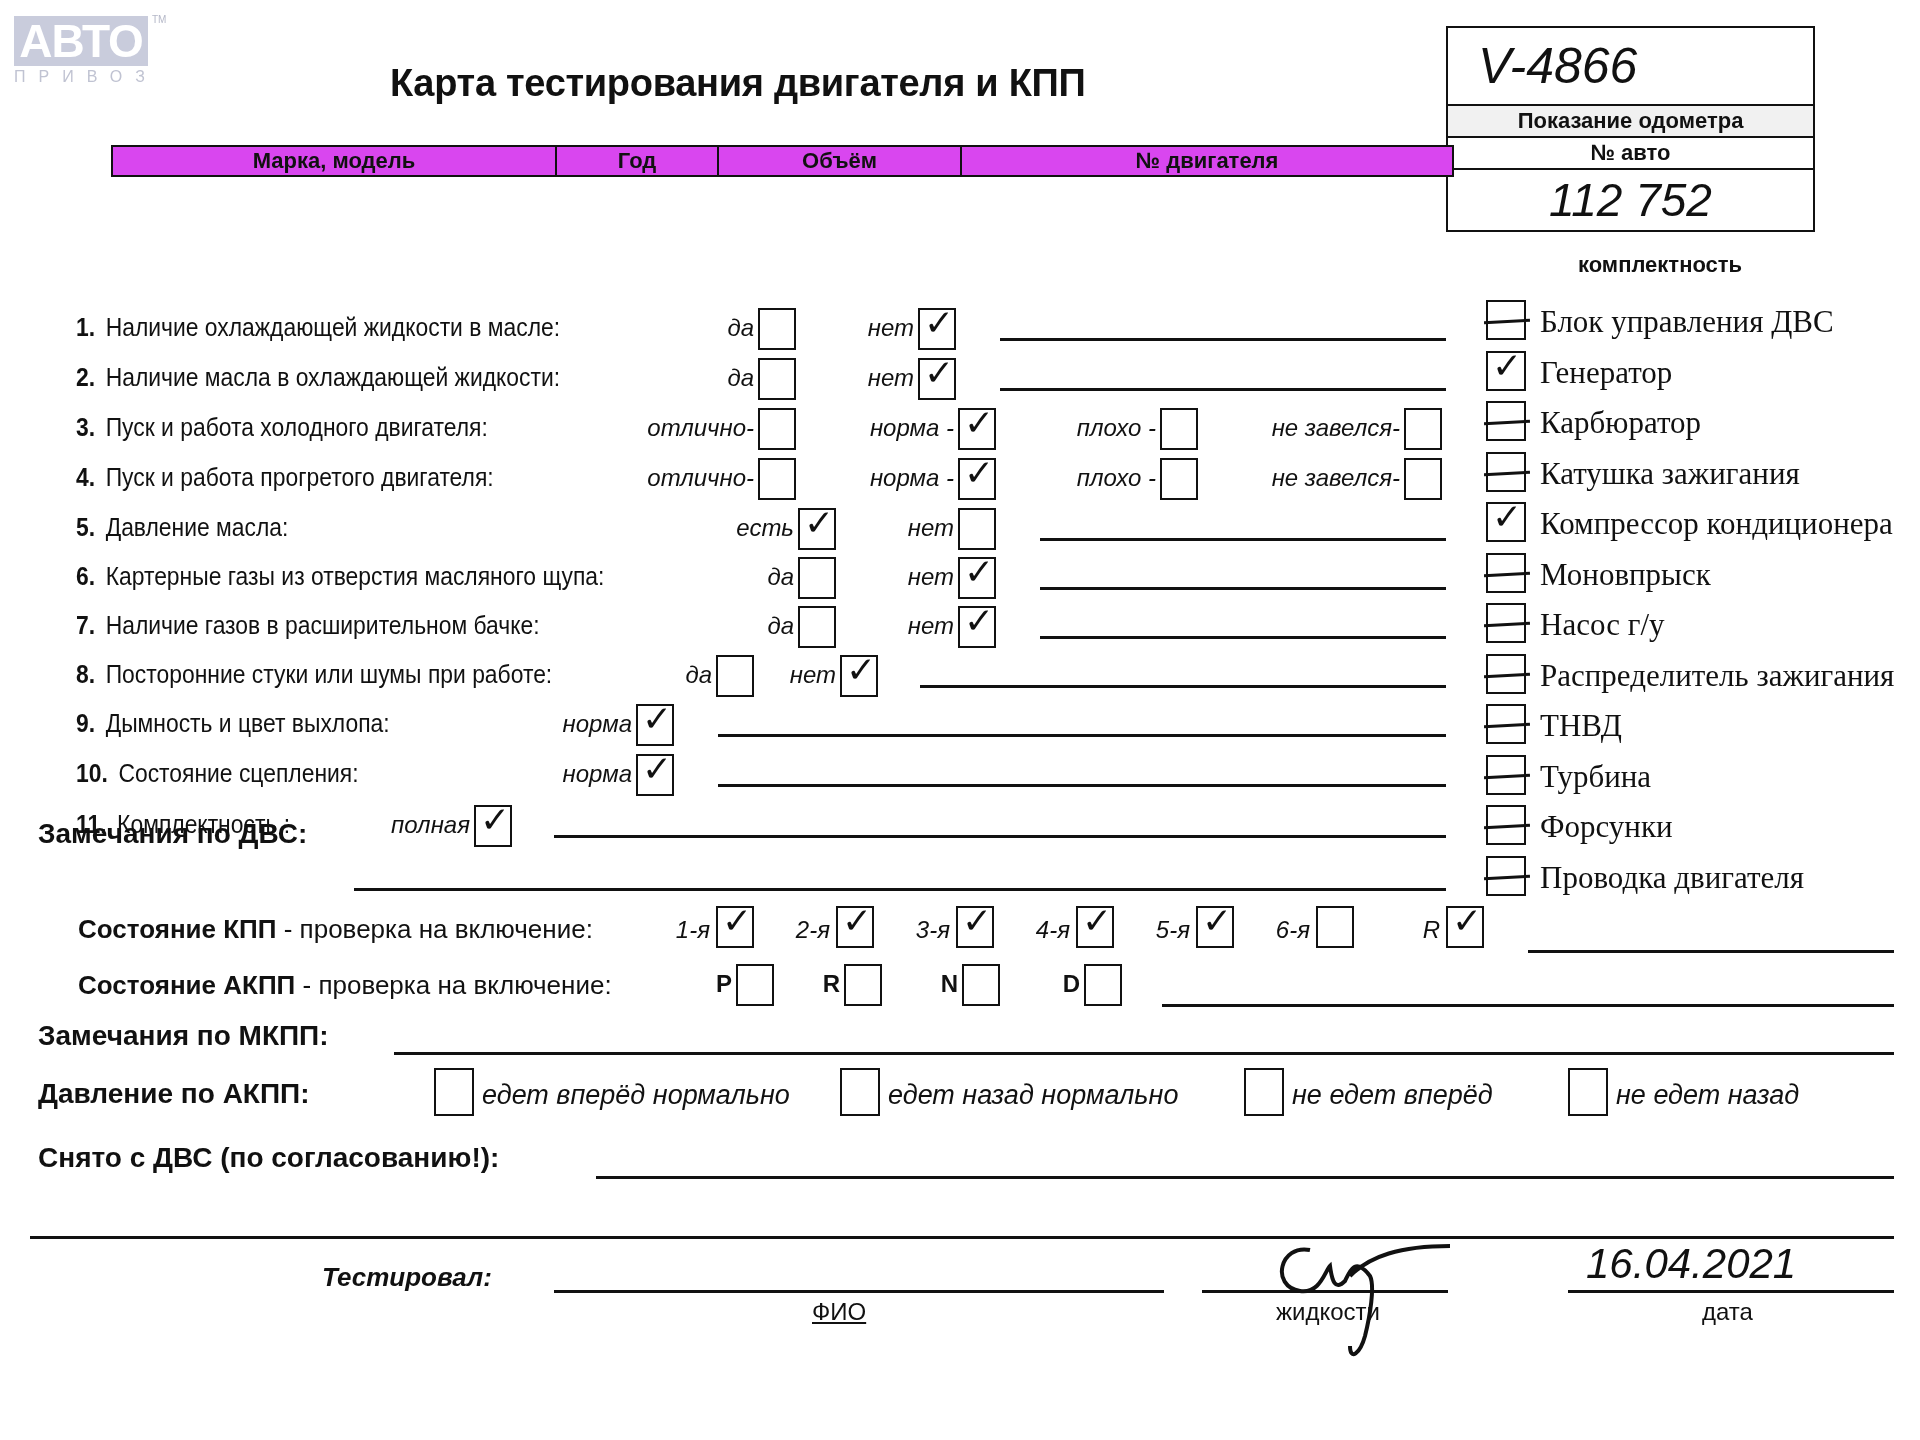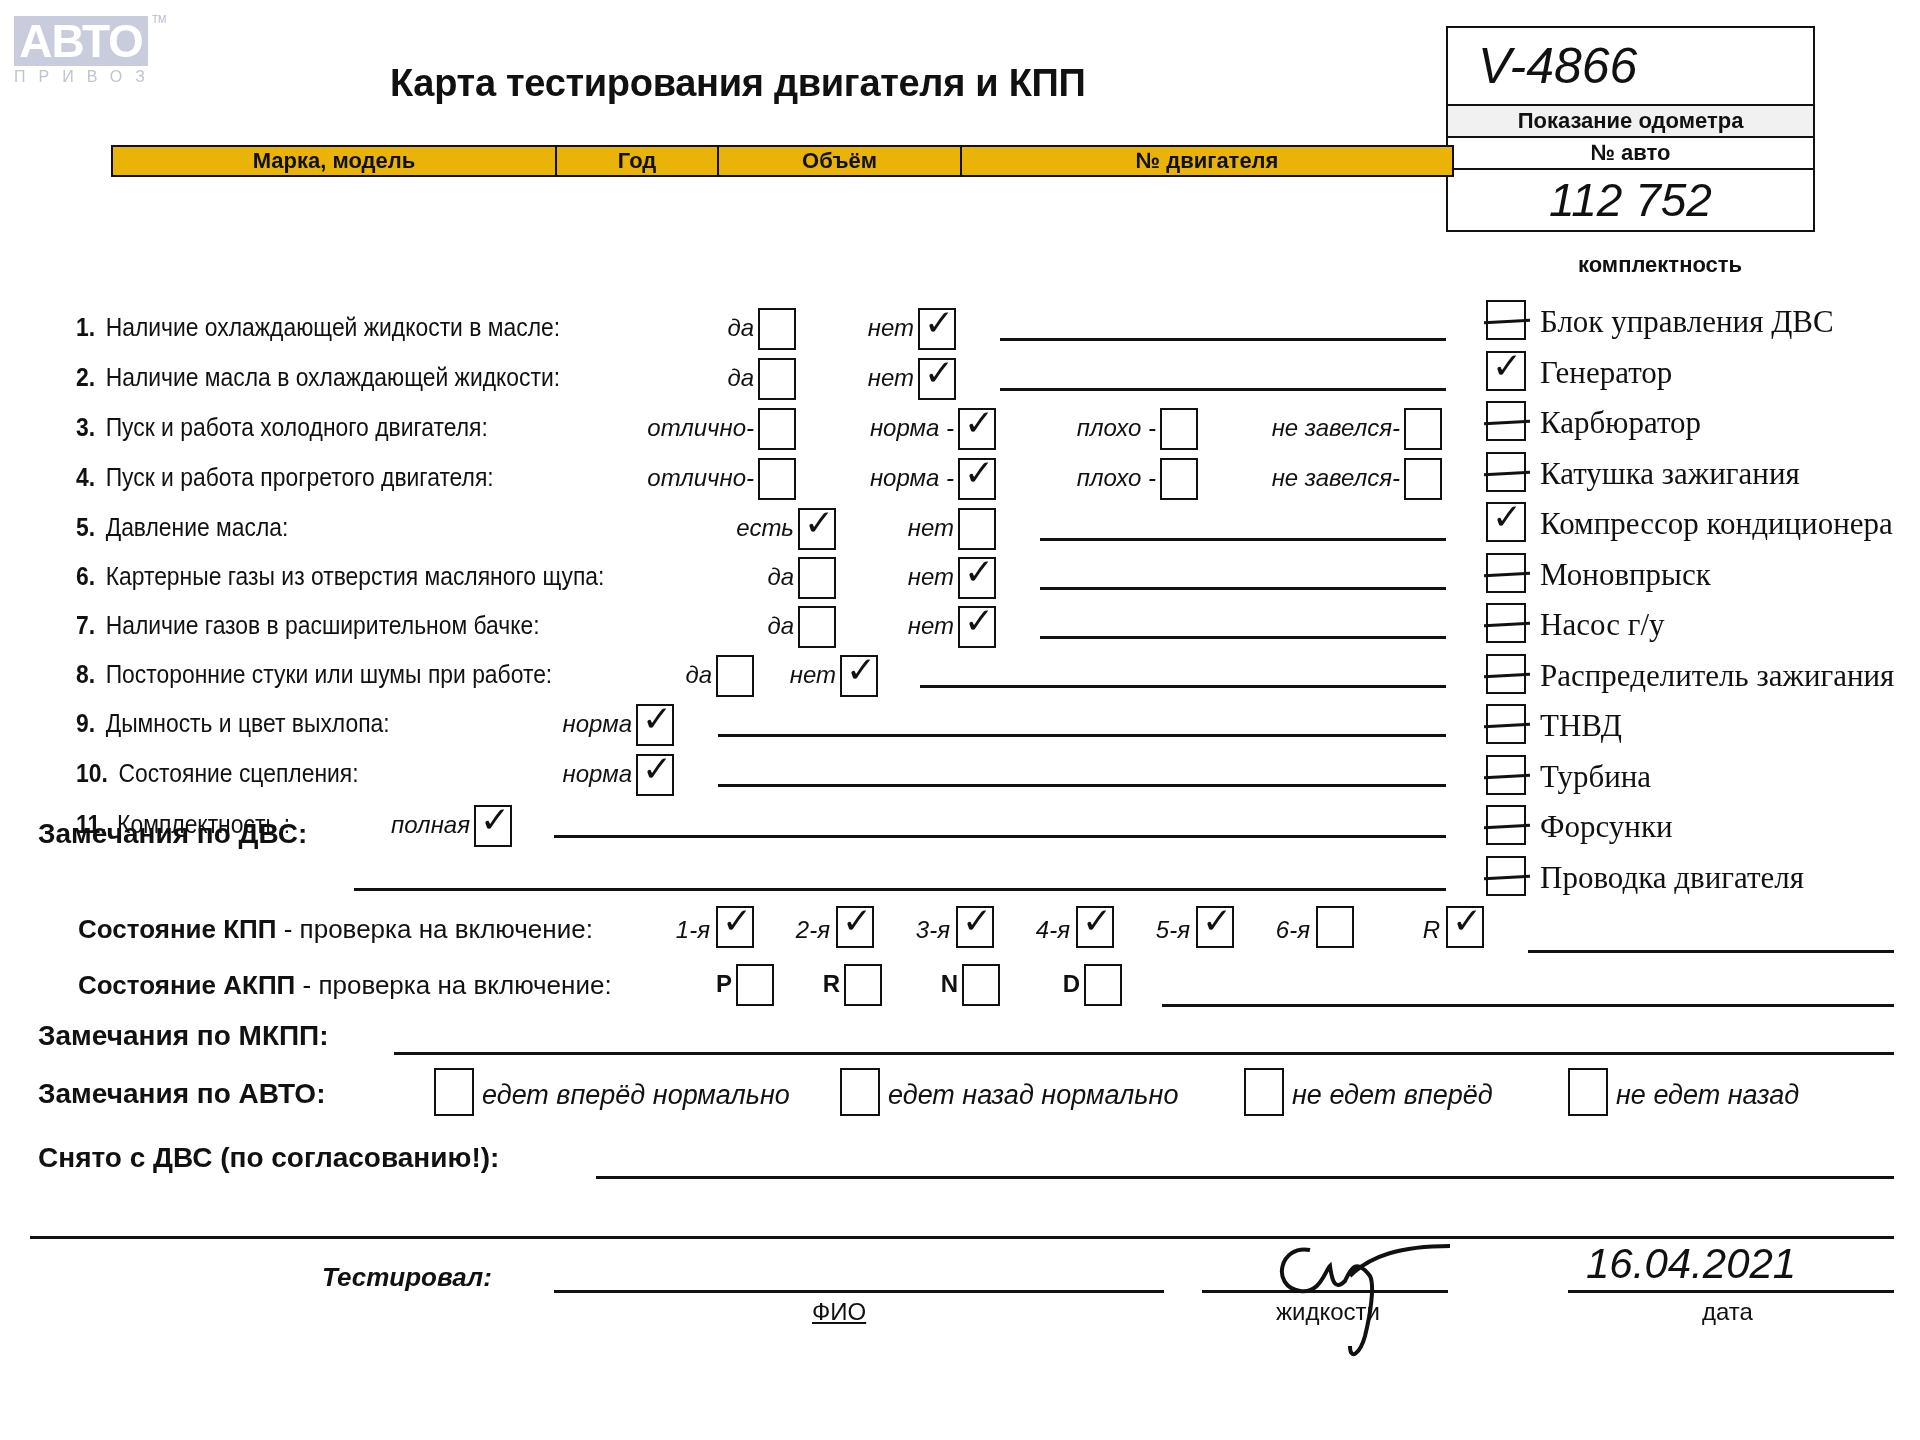--- a/index.html
+++ b/index.html
@@ -5,21 +5,21 @@
   html,body{margin:0;padding:0;background:#fff;}
   body{width:1920px;height:1440px;position:relative;overflow:hidden;font-family:"Liberation Sans",sans-serif;color:#111;}
   .abs{position:absolute;}
   .logo{left:14px;top:16px;}
   .logo-main{width:134px;height:50px;background:#c9ccdc;color:#fff;font:bold 46px/50px "Liberation Sans",sans-serif;text-align:center;letter-spacing:-1px;}
   .logo-tm{left:152px;top:14px;font-size:10px;color:#b5b8c8;}
   .logo-sub{left:14px;top:68px;font-size:16px;color:#c0c3d2;letter-spacing:13px;}
   .title{left:390px;top:62px;font:bold 38px "Liberation Sans",sans-serif;letter-spacing:-0.3px;}
   table.hdr{position:absolute;left:111px;top:145px;border-collapse:collapse;}
   table.hdr td{border:2.5px solid #111;padding:0;text-align:center;}
-  .hcell{font:bold 22px "Liberation Sans",sans-serif;height:28px;background:#eab308;}
+  .hcell{font:bold 22px "Liberation Sans",sans-serif;height:28px;background:#d946ef;}
   .vcell{height:60px;font:italic 48px "DejaVu Serif",serif;}
   .numbox{left:1446px;top:26px;width:365px;border:2.5px solid #111;}
   .numbox .row{border-bottom:2.5px solid #111;text-align:center;}
   .numbox .row:last-child{border-bottom:none;}
   .hand{font-family:Liberation Sans, sans-serif;font-style:italic;}
   .komp-title{left:1578px;top:252px;font:bold 22px "Liberation Sans",sans-serif;}
   .q{position:absolute;left:76px;font-size:26px;transform:scaleX(0.88);transform-origin:left;white-space:nowrap;}
   .q b{margin-right:12px;}
   .opt{position:absolute;font:italic 24px "Liberation Sans",sans-serif;white-space:nowrap;}
   .cb{position:absolute;width:38px;height:42px;border:2.5px solid #111;box-sizing:border-box;background:#fff;}
@@ -75,21 +75,21 @@
 <div id="kpp"></div>
 <div class="line" style="left:1528px;top:950px;width:366px;"></div>
 
 <div class="sub" style="left:78px;top:970px;"><b>Состояние АКПП</b><span> - проверка на включение:</span></div>
 <div id="akpp"></div>
 <div class="line" style="left:1162px;top:1004px;width:732px;"></div>
 
 <div class="sec" style="left:38px;top:1020px;">Замечания по МКПП:</div>
 <div class="line" style="left:394px;top:1052px;width:1500px;"></div>
 
-<div class="sec" style="left:38px;top:1078px;">Замечания по АВТО:</div>
+<div class="sec" style="left:38px;top:1078px;">Давление по АКПП:</div>
 <div id="akpp-remarks"></div>
 
 <div class="sec" style="left:38px;top:1142px;">Снято с ДВС (по согласованию!):</div>
 <div class="line" style="left:596px;top:1176px;width:1298px;"></div>
 
 <div class="line" style="left:30px;top:1236px;width:1864px;"></div>
 <div class="abs" style="left:322px;top:1262px;font:italic bold 26px 'Liberation Sans',sans-serif;">Тестировал:</div>
 <div class="line" style="left:554px;top:1290px;width:610px;"></div>
 <div class="foot-lbl" style="left:812px;top:1298px;text-decoration:underline;">ФИО</div>
 <div class="line" style="left:1202px;top:1290px;width:246px;"></div>

